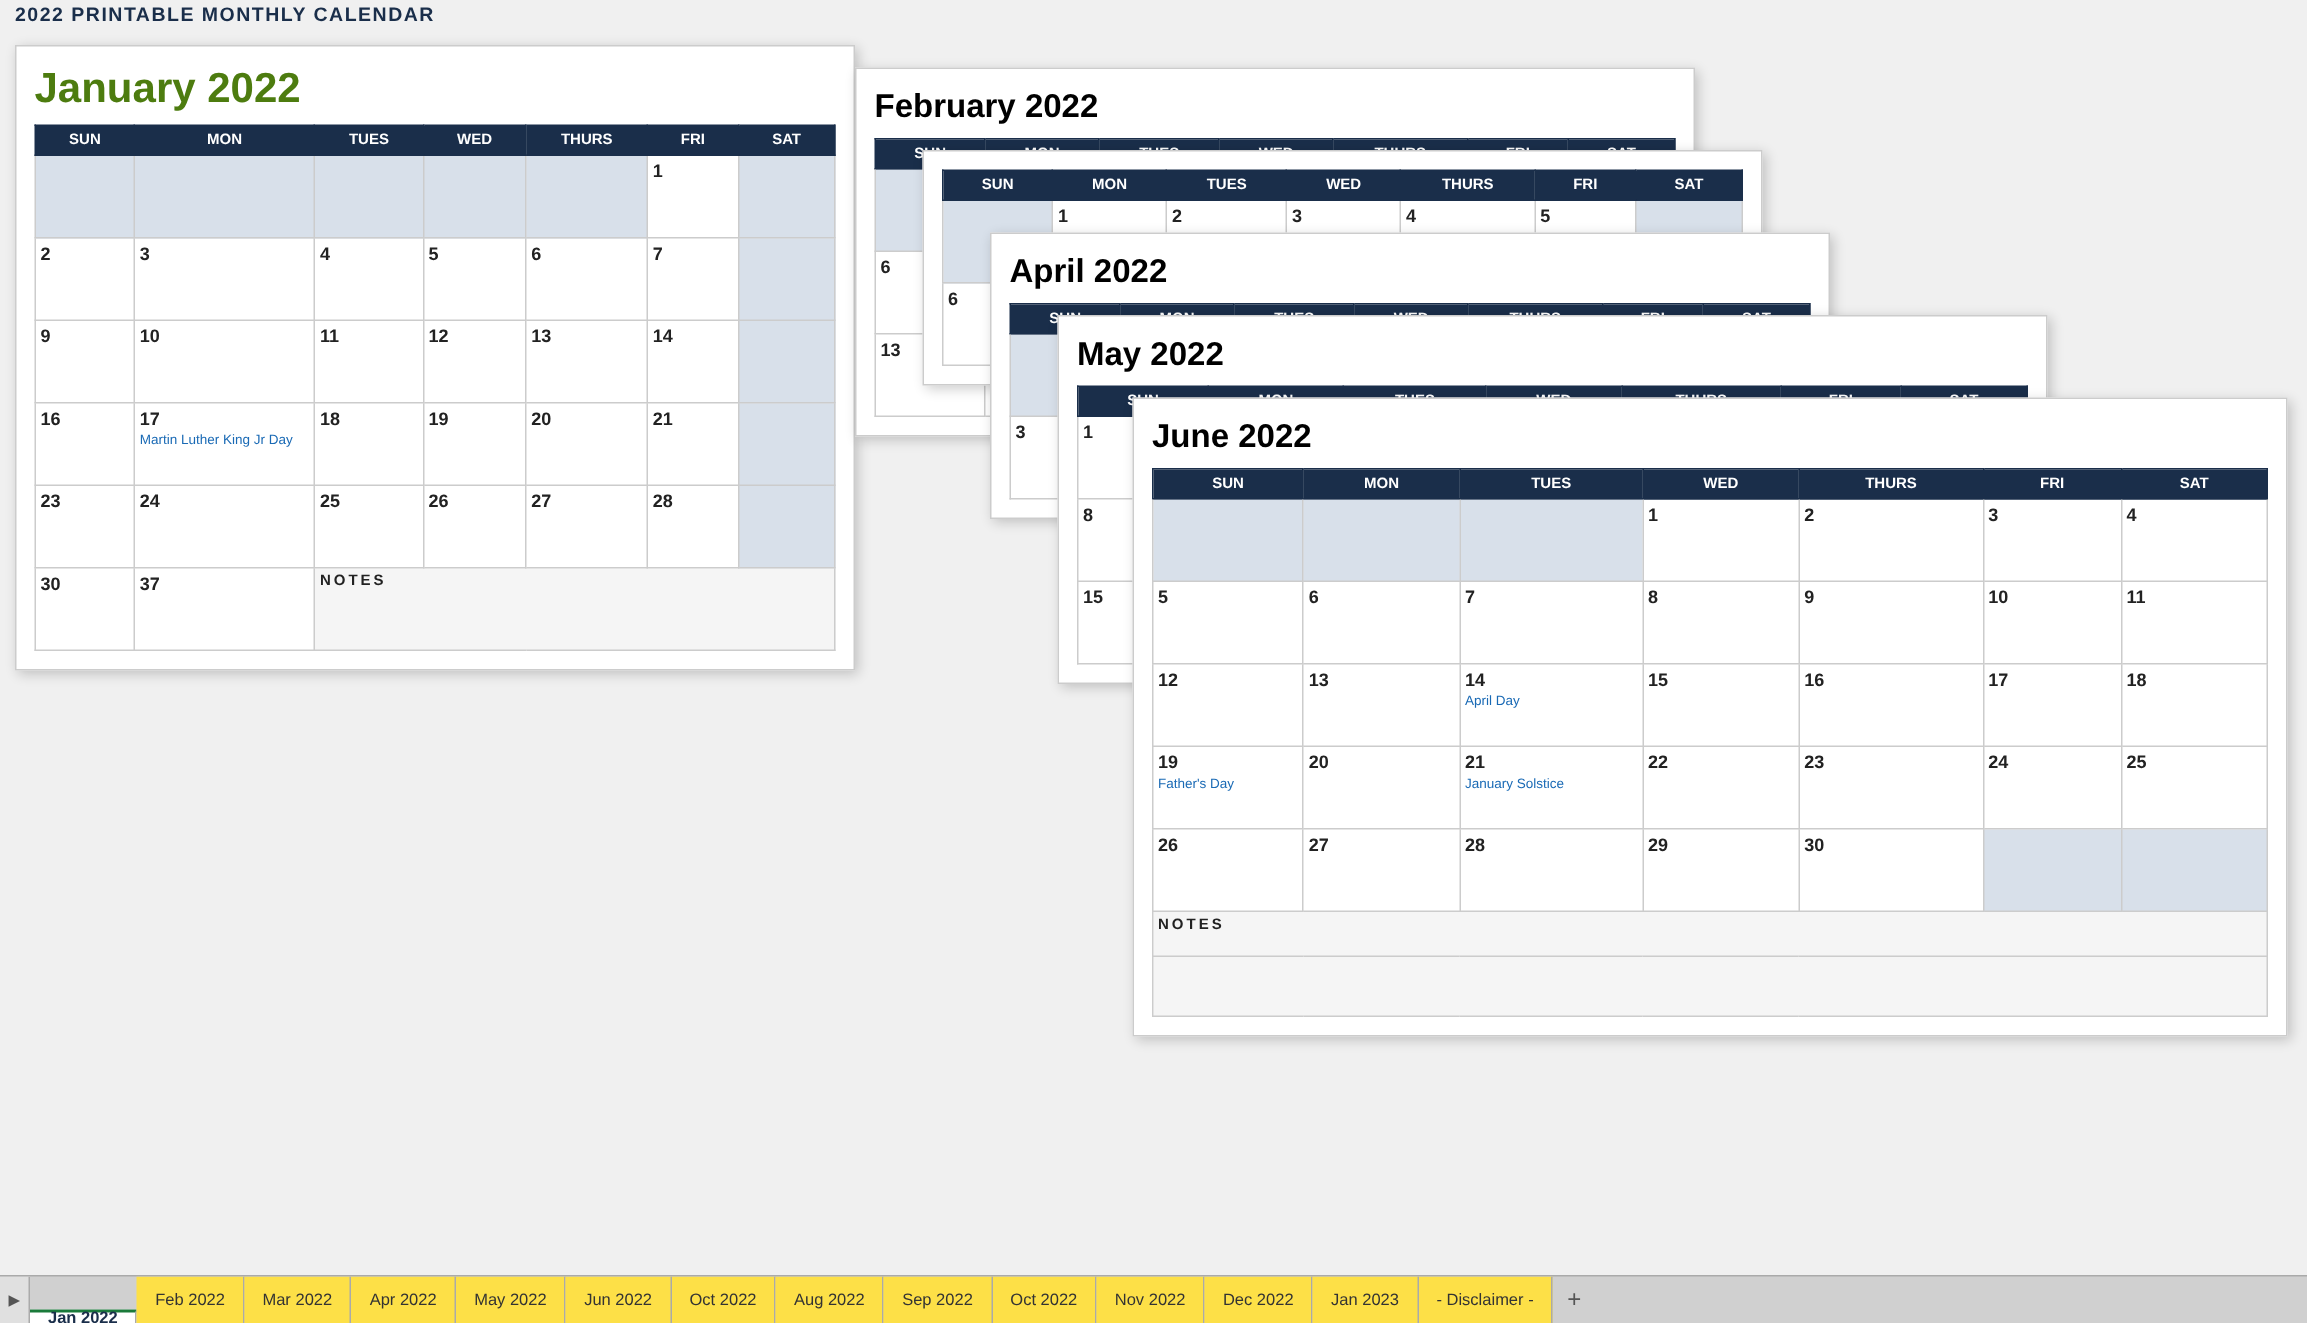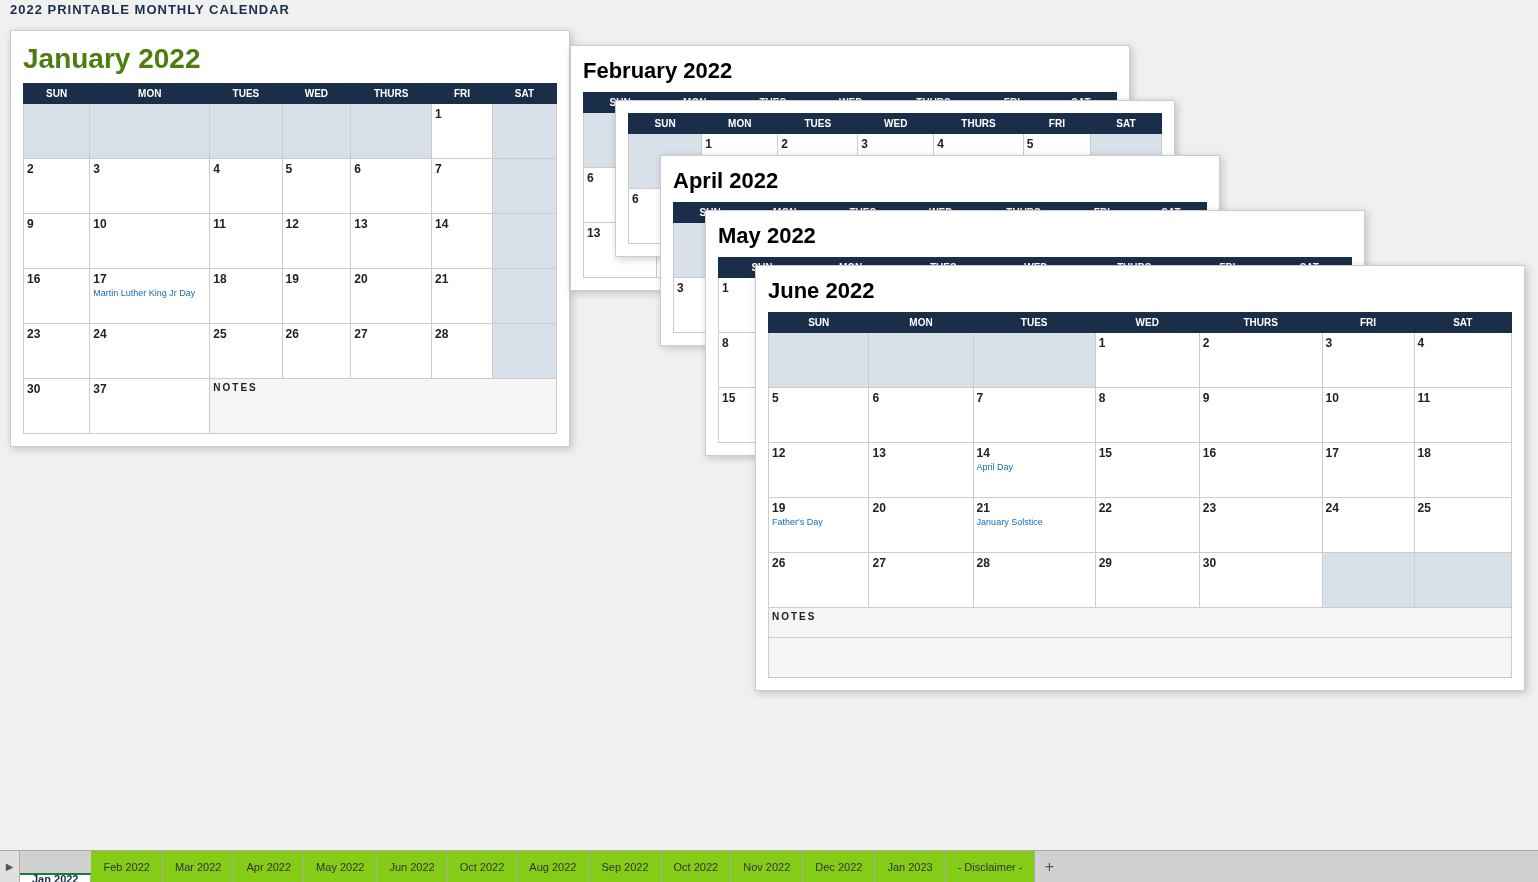--- a/index.html
+++ b/index.html
@@ -87,21 +87,21 @@
 
     .tab-item {
       padding: 0 12px;
       display: flex;
       align-items: center;
       font-size: 11px;
       color: #333;
       border-right: 1px solid #aaa;
       cursor: pointer;
       white-space: nowrap;
-      background: #84cc16;
+      background: #fde047;
     }
     .tab-item.active {
       background: white;
       color: #1a2e4a;
       font-weight: bold;
       border-top: 2px solid #1a7a3a;
       margin-top: 22px;
     }
     .tab-add {
       width: 28px;

